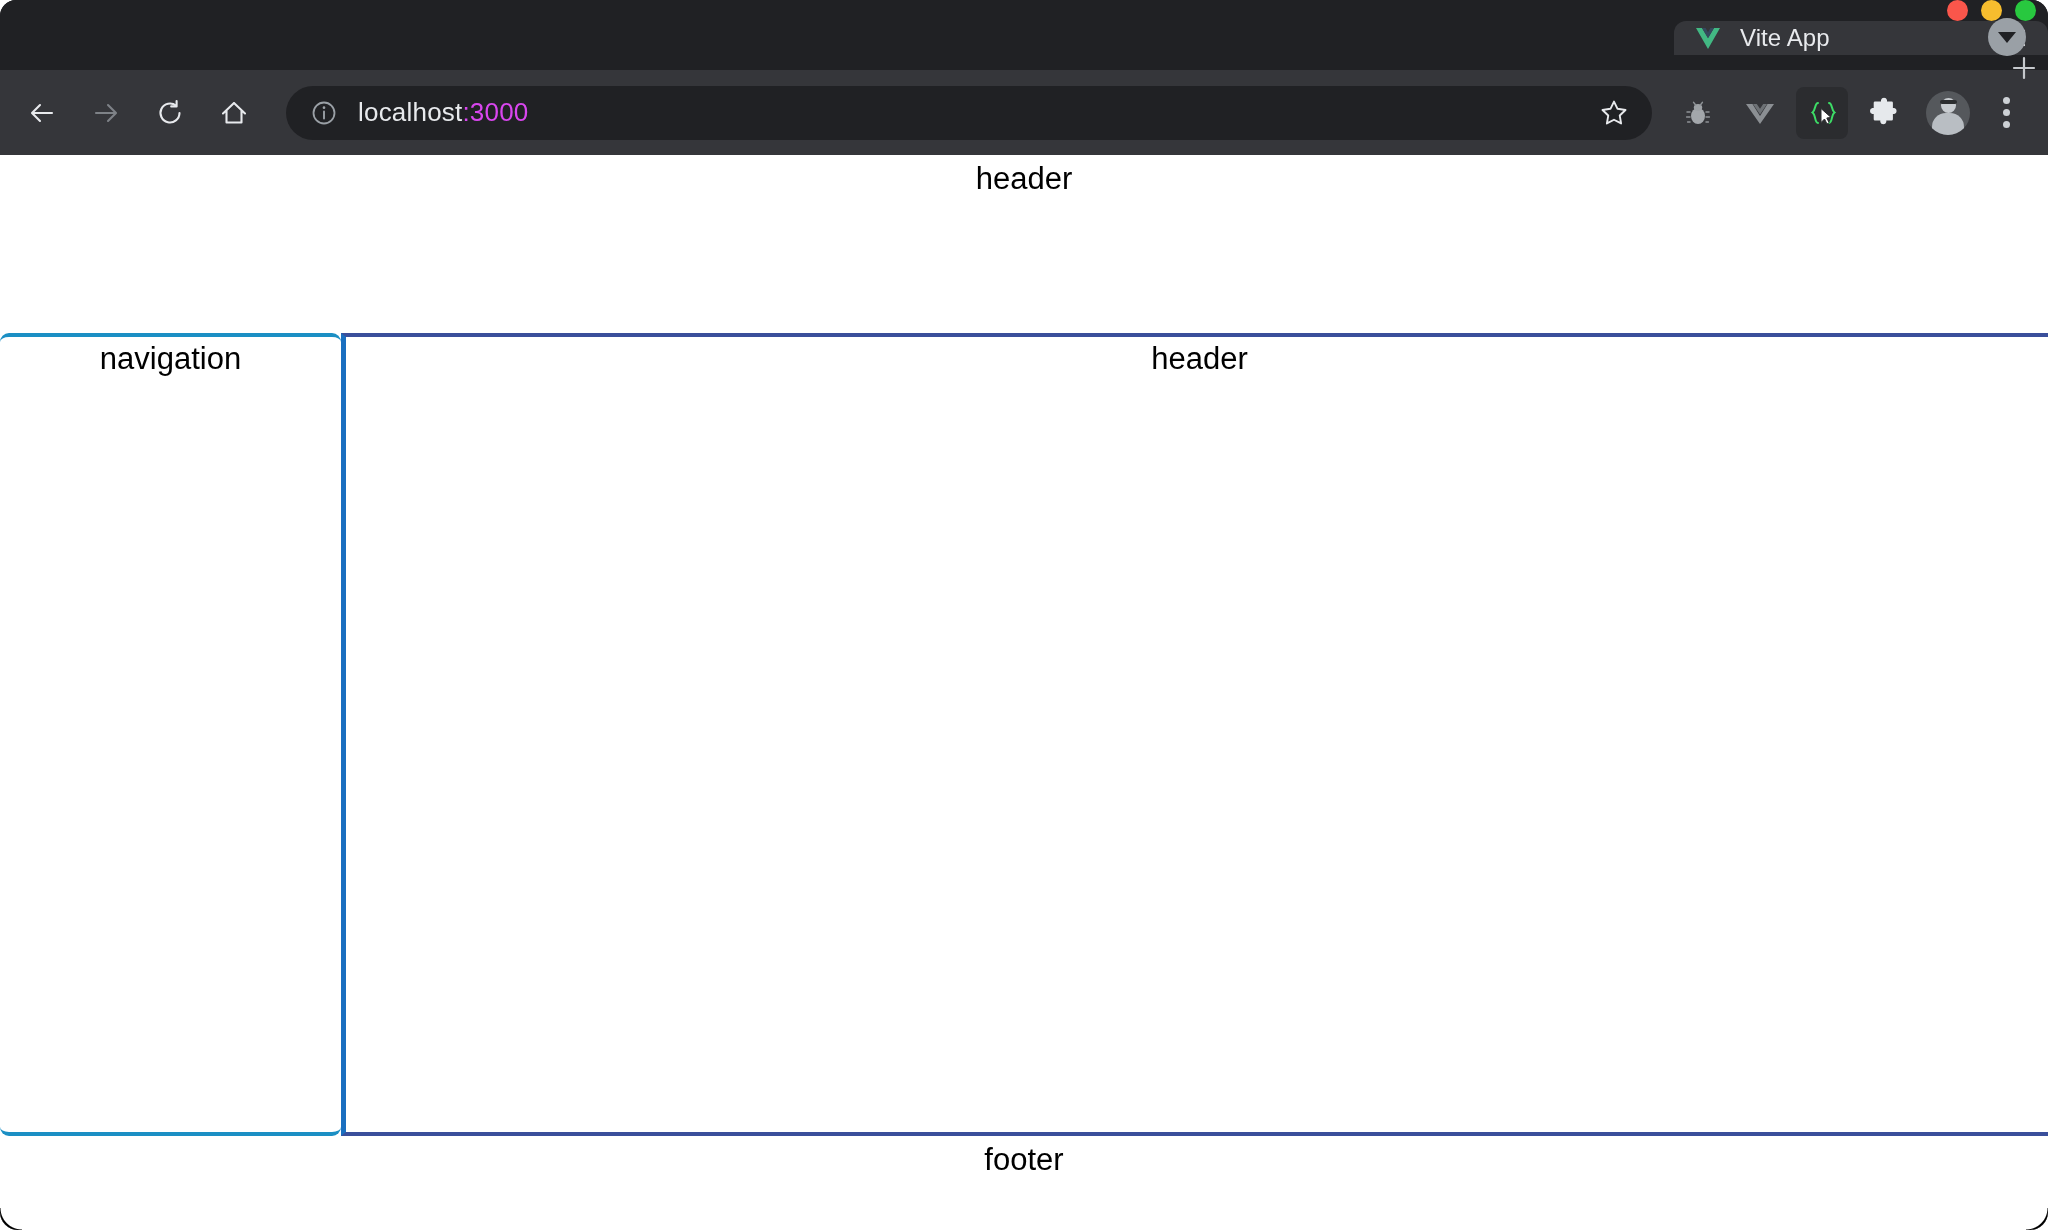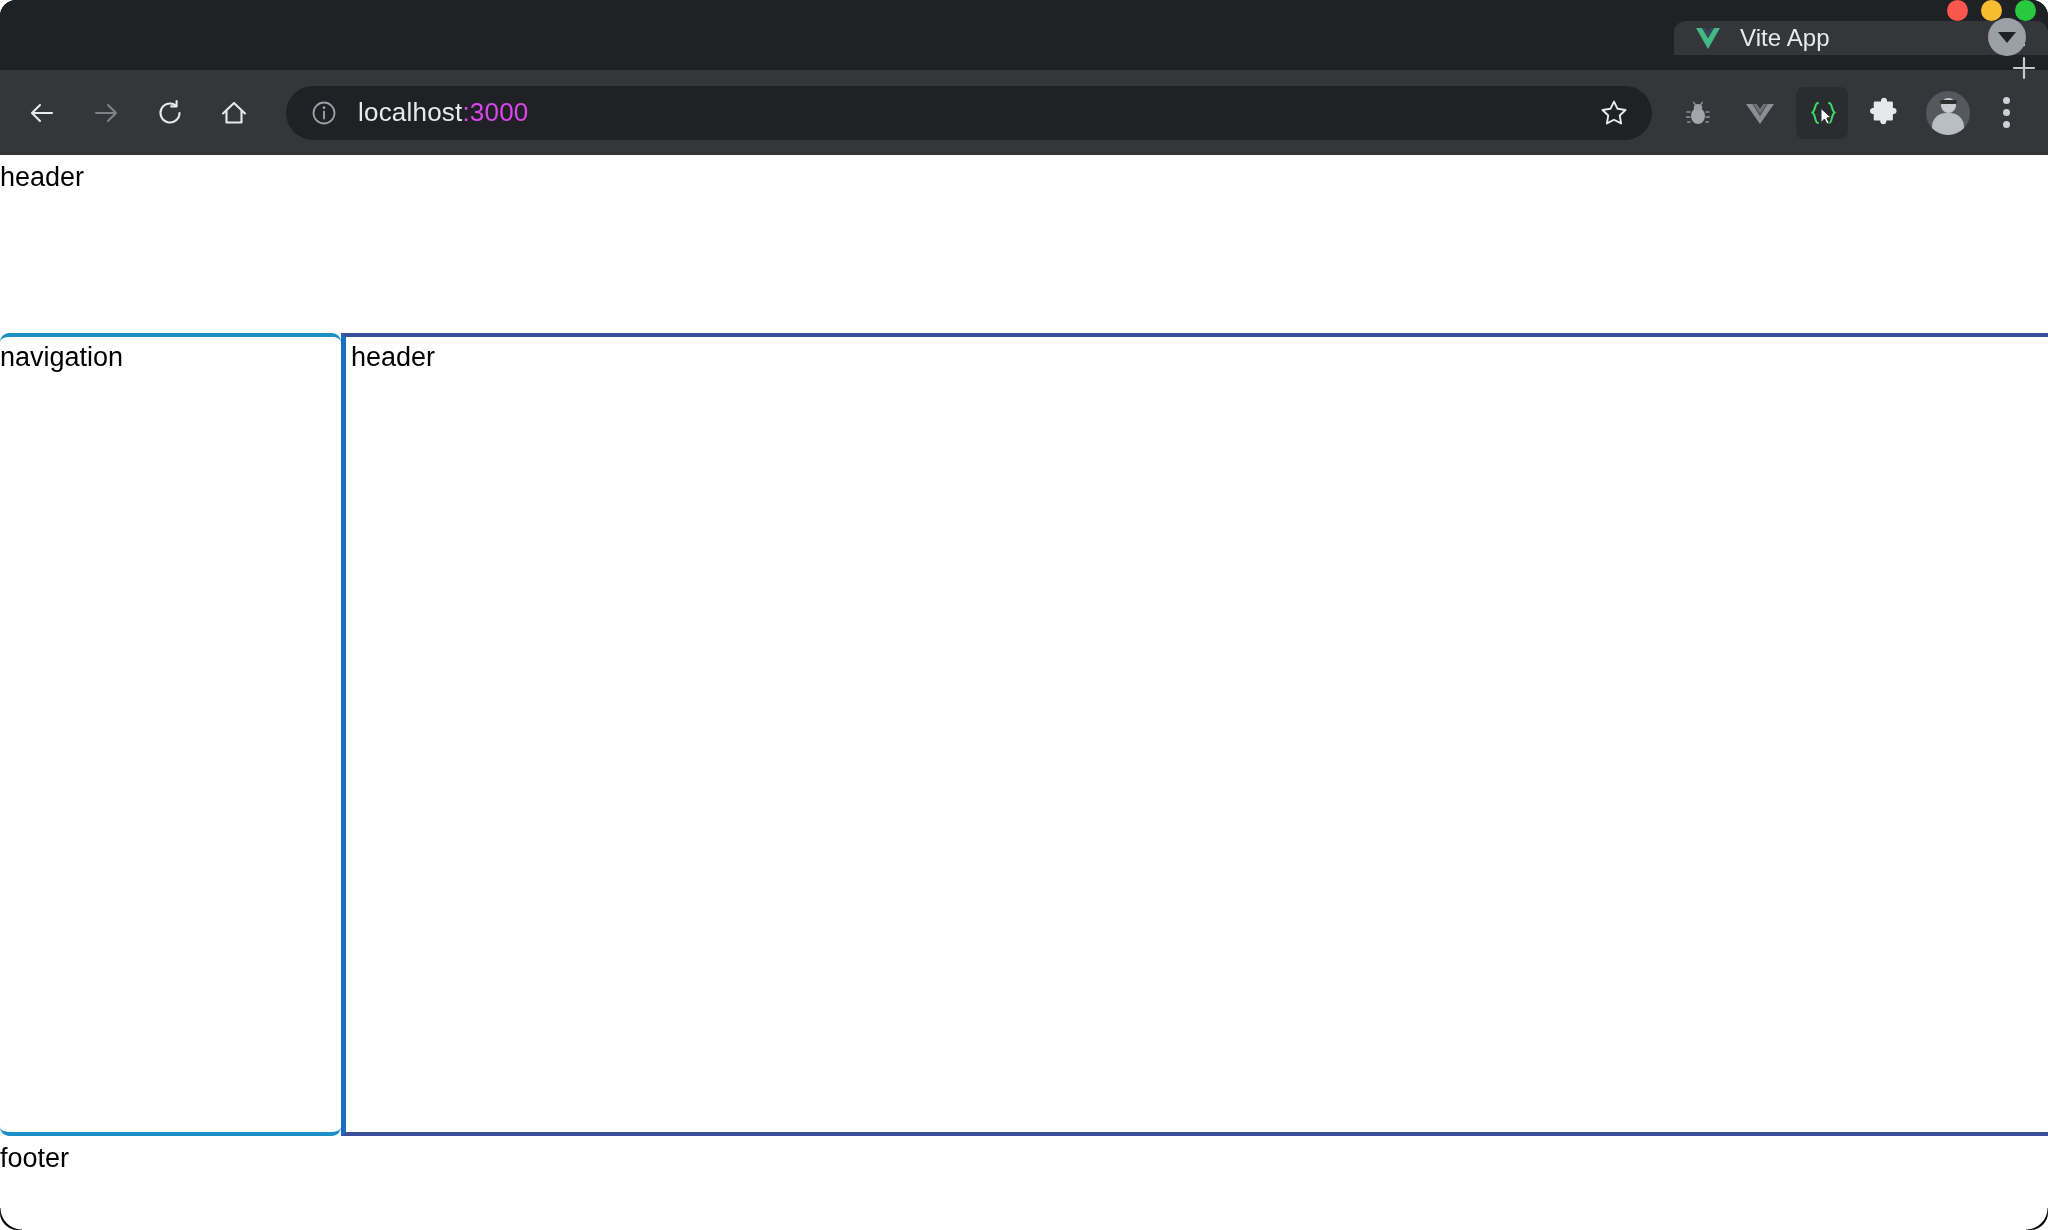--- a/index.html
+++ b/index.html
@@ -223,25 +223,26 @@
     overflow: hidden;
   }
 
   .page {
     position: absolute;
     inset: 0;
     padding: 0;
   }
 
   .region-label {
-    font-size: 27px;
+    font-size: 31px;
     color: #000000;
     line-height: 1.05;
     font-family: "Liberation Sans", sans-serif;
     white-space: nowrap;
+    text-align: center;
   }
 
   .hdr {
     position: absolute;
     left: 0; top: 0;
     width: 2048px;
     height: 178px;
     padding: 8px 0 0 0;
   }
 

